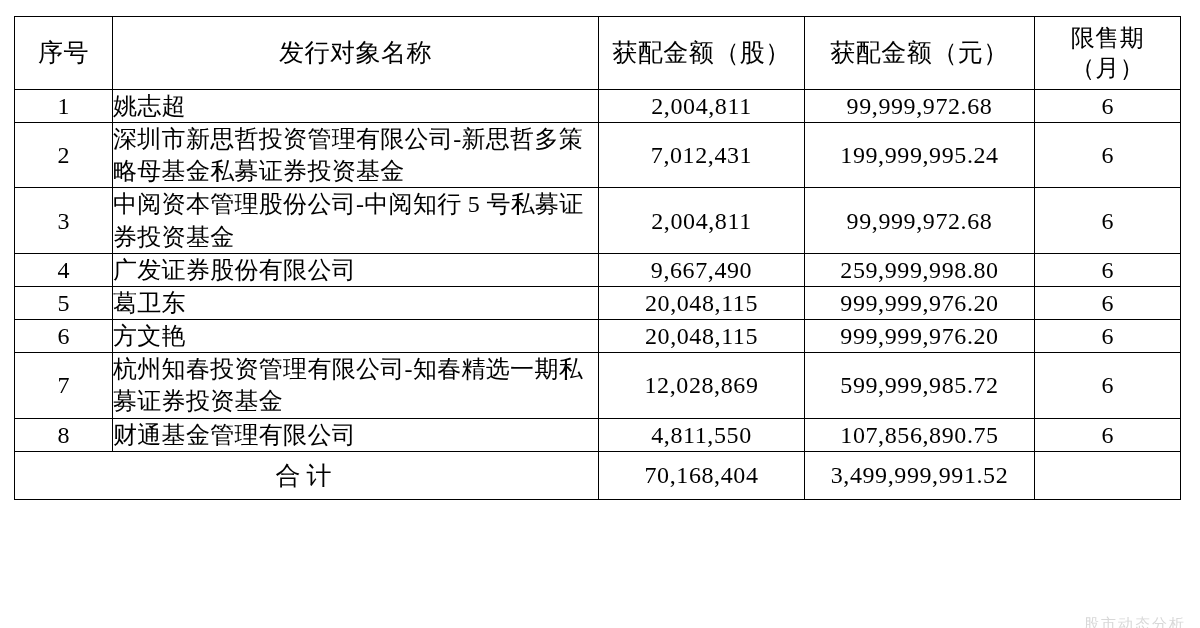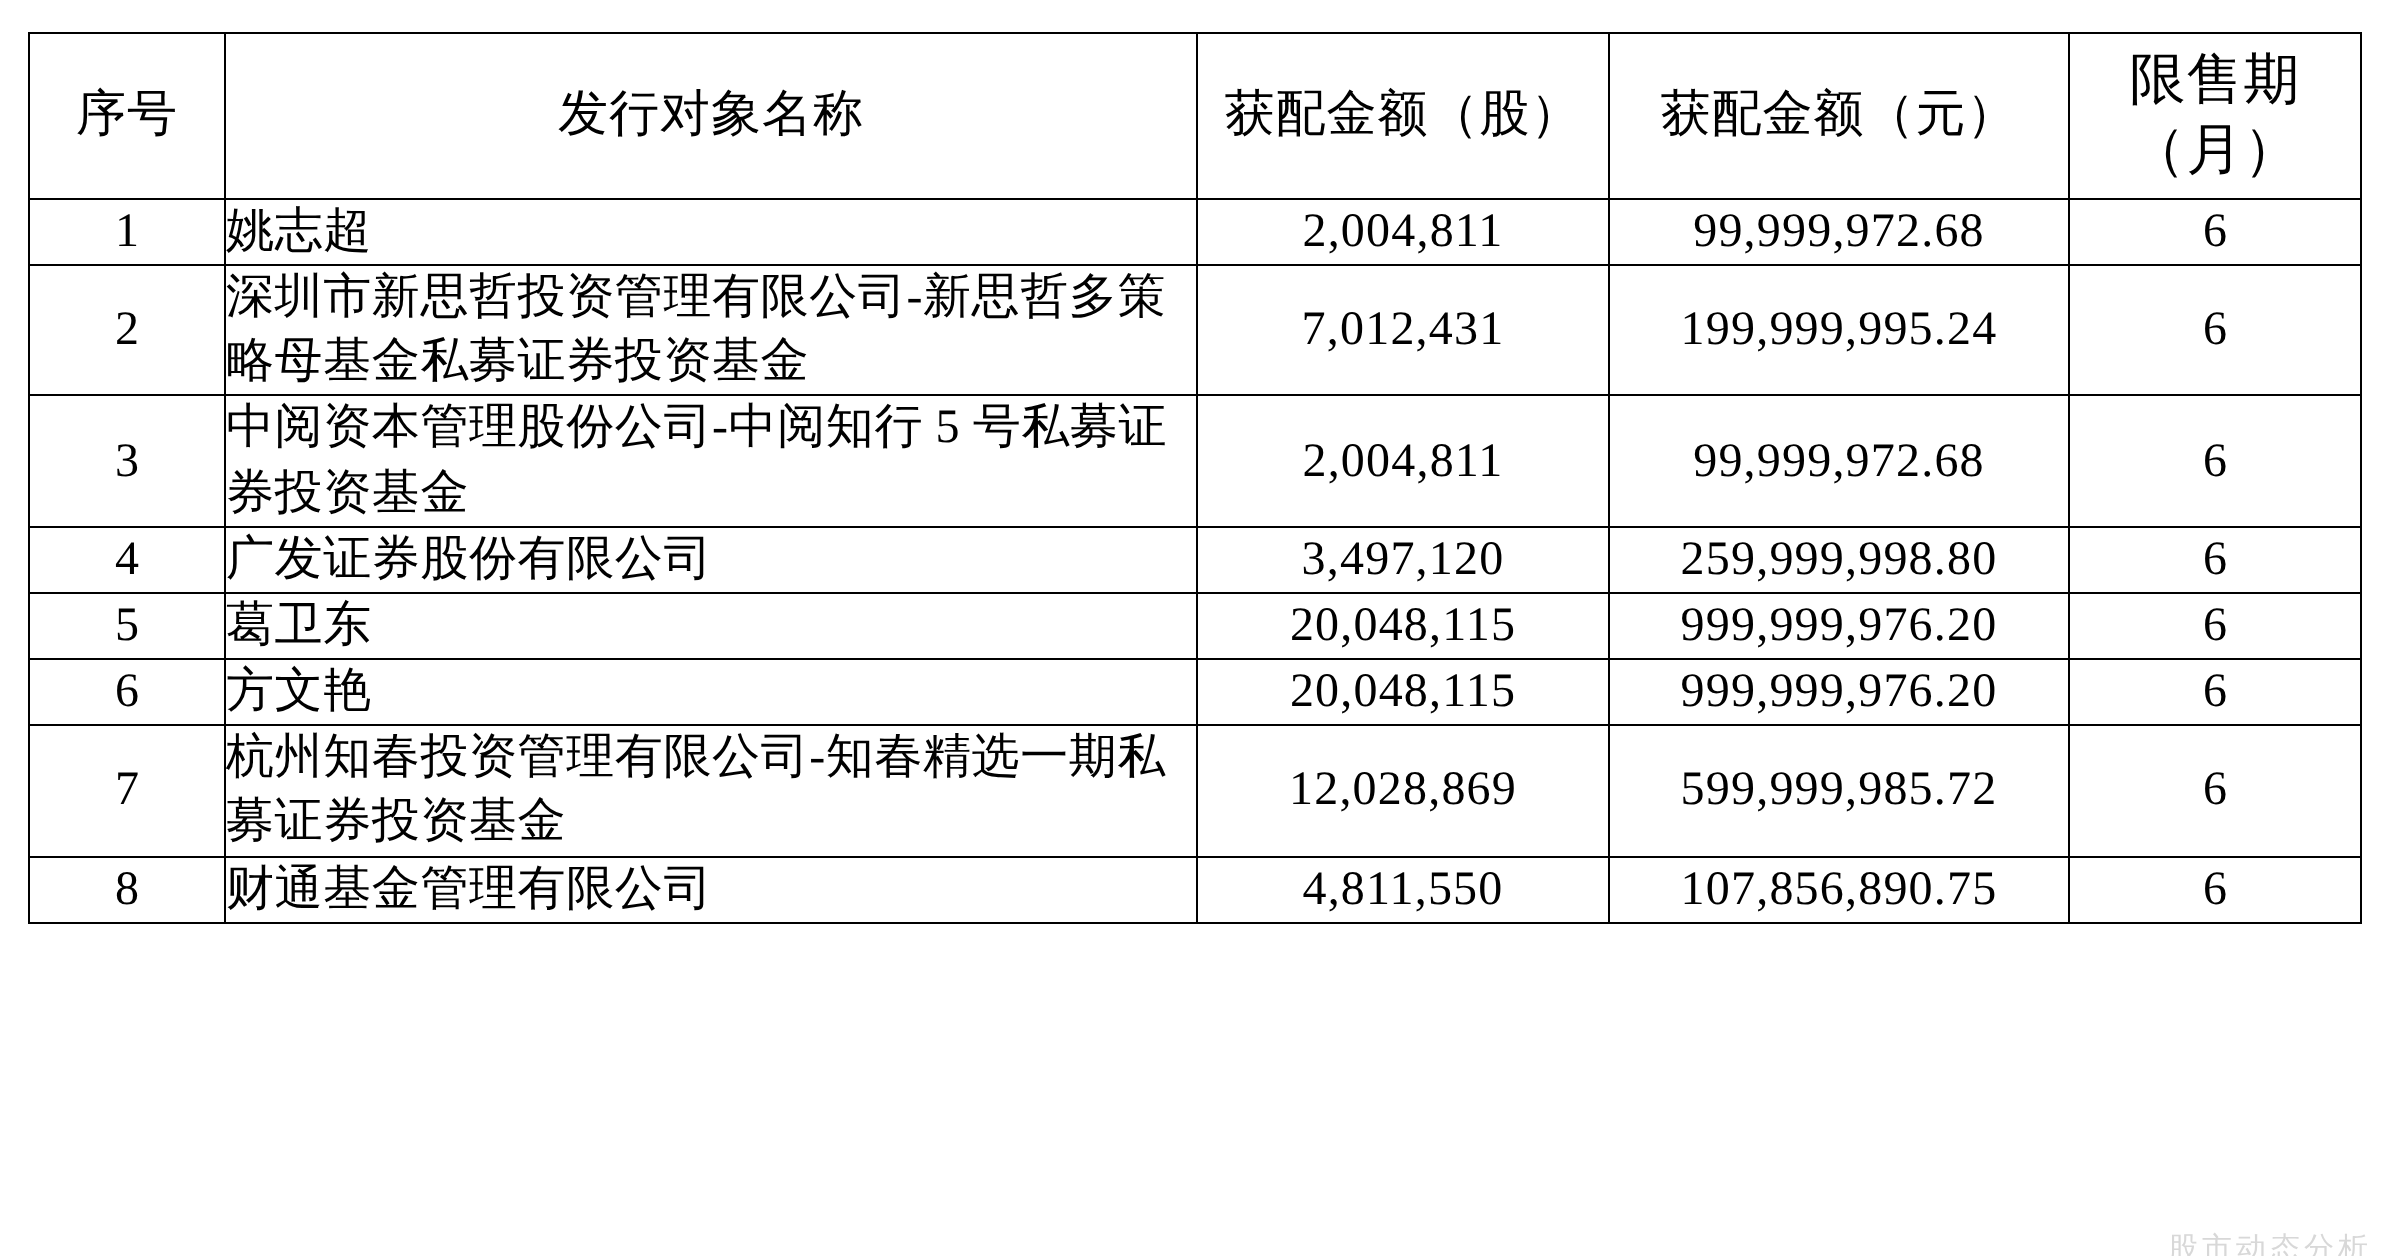--- a/index.html
+++ b/index.html
@@ -40,21 +40,21 @@
   col.c-lock   { width: 146px; }
 
   thead td {
     text-align: center;
     font-size: 25px;
     line-height: 1.28;
     padding: 9px 4px;
     letter-spacing: 0.5px;
   }
   thead td.two-line {
-    font-size: 28px;
+    font-size: 24px;
     line-height: 1.25;
     padding: 6px 2px;
   }
   tbody td {
     font-size: 24px;
     line-height: 1.34;
   }
   td.idx {
     text-align: center;
     padding: 8px 0;
@@ -138,21 +138,21 @@
       <tr>
         <td class="idx">3</td>
         <td class="name">中阅资本管理股份公司-中阅知行 5 号私募证券投资基金</td>
         <td class="num">2,004,811</td>
         <td class="num">99,999,972.68</td>
         <td class="lock">6</td>
       </tr>
       <tr>
         <td class="idx">4</td>
         <td class="name">广发证券股份有限公司</td>
-        <td class="num">3,497,120</td>
+        <td class="num">9,667,490</td>
         <td class="num">259,999,998.80</td>
         <td class="lock">6</td>
       </tr>
       <tr>
         <td class="idx">5</td>
         <td class="name">葛卫东</td>
         <td class="num">20,048,115</td>
         <td class="num">999,999,976.20</td>
         <td class="lock">6</td>
       </tr>
@@ -170,17 +170,23 @@
         <td class="num">599,999,985.72</td>
         <td class="lock">6</td>
       </tr>
       <tr>
         <td class="idx">8</td>
         <td class="name">财通基金管理有限公司</td>
         <td class="num">4,811,550</td>
         <td class="num">107,856,890.75</td>
         <td class="lock">6</td>
       </tr>
+      <tr class="total">
+        <td class="total-label" colspan="2">合计</td>
+        <td class="num">70,168,404</td>
+        <td class="num">3,499,999,991.52</td>
+        <td class="lock"></td>
+      </tr>
     </tbody>
   </table>
 
   <div class="watermark">股市动态分析</div>
 </div>
 
 </body></html>

